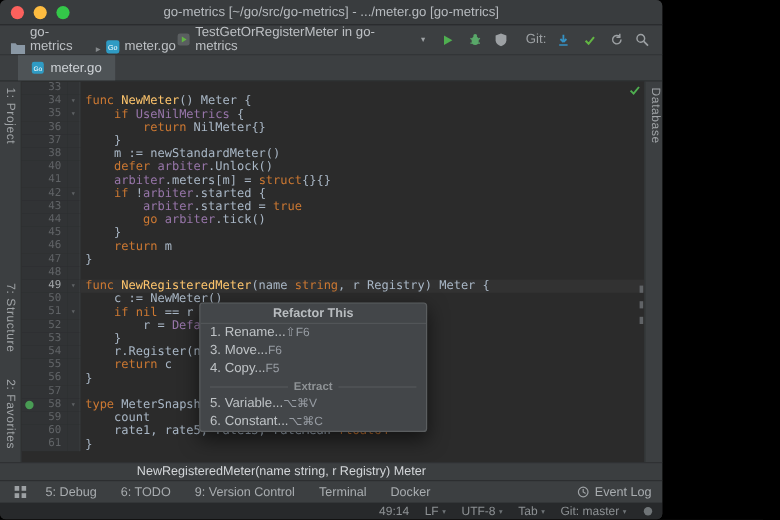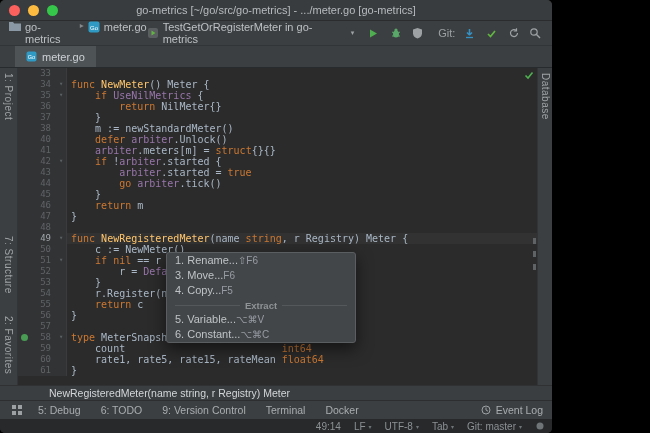--- a/index.html
+++ b/index.html
@@ -6,21 +6,21 @@
 html,body{width:650px;height:433px;background:#000;overflow:hidden;font-family:"Liberation Sans",sans-serif}
 .window{width:552px;height:433px;background:#2b2b2b;border-radius:5px;overflow:hidden;display:flex;flex-direction:column}
 
 .titlebar{height:21px;background:#393c3e;border-bottom:1px solid #2a2c2e;display:flex;align-items:center;position:relative;flex:0 0 auto}
 .traffic{display:flex;gap:8px;padding-left:9px;z-index:2}
 .dot{width:11px;height:11px;border-radius:50%}
 .dot.red{background:#fc615d}.dot.yellow{background:#fdbc40}.dot.green{background:#34c749}
 .title{position:absolute;left:0;right:0;text-align:center;font-size:11px;color:#b7bbbf}
 
 .toolbar{height:25px;background:#3c3f41;display:flex;align-items:center;justify-content:space-between;padding:0 9px;flex:0 0 auto;border-bottom:1px solid #323537}
-.navcrumbs{display:flex;align-items:flex-start;gap:4px;font-size:11px;color:#bdc0c4}
+.navcrumbs{display:flex;align-items:flex-end;gap:4px;font-size:11px;color:#bdc0c4}
 .crumb-sep{color:#85898c;font-size:8px}
 .toolbar-right{display:flex;align-items:center;gap:7px}
 .runconfig{display:flex;align-items:center;gap:4px;font-size:11px;color:#bdc0c4;margin-right:5px}
 .caret-down{font-size:7px;color:#9ea2a5}
 .icon-btn{width:15px;height:15px;display:flex;align-items:center;justify-content:center}
 .icon{display:inline-flex;align-items:center}
 .git-label{font-size:11px;color:#9da1a4;margin-left:6px}
 
 .tabbar{height:22px;background:#3c3f41;display:flex;align-items:stretch;padding-left:15px;flex:0 0 auto;border-bottom:1px solid #282b2d}
 .tab{display:flex;align-items:center;gap:5px;padding:0 11px;font-size:11px;color:#ced2d6;background:#4e5356}
@@ -47,21 +47,21 @@
 
 .popup{position:absolute;left:148px;top:184px;width:190px;background:#434649;border:1px solid #5b5e60;border-radius:3px;box-shadow:0 6px 16px rgba(0,0,0,.55);font-family:"Liberation Sans",sans-serif;z-index:5;overflow:hidden}
 .popup-title{height:17px;line-height:17px;text-align:center;font-size:10.5px;font-weight:bold;color:#b9bdc0;border-bottom:1px solid #525558}
 .popup-item{height:15px;display:flex;align-items:center;padding:0 9px 0 8px;font-size:11px;color:#bfc3c6}
 .popup-item.selected{background:#4b6eaf;color:#fff}
 .popup-item .sc{font-size:10px;color:#989da4}
 .popup-item.selected .sc{color:#e1e7f4}
 .popup-sep{height:14px;display:flex;align-items:center;gap:5px;padding:0 8px;font-size:9.5px;font-weight:bold;color:#8f9396}
 .popup-sep::before,.popup-sep::after{content:"";flex:1;height:1px;background:#55585a}
 
-.context-bar{height:15px;background:#3b3e40;border-top:1px solid #2f3133;font-size:10.5px;color:#d3d6d9;line-height:14px;padding-left:49px;flex:0 0 auto}
+.context-bar{height:15px;background:#3b3e40;border-top:1px solid #2f3133;font-size:10.5px;color:#d3d6d9;line-height:14px;padding-left:114px;flex:0 0 auto}
 
 .bottom-bar{height:19px;background:#3c3f41;border-top:1px solid #2c2e30;display:flex;align-items:center;padding:0 9px;gap:14px;font-size:10.5px;color:#a9adb0;flex:0 0 auto}
 .bb-items{display:flex;gap:20px}
 .bb-item{cursor:default}
 .bb-right{margin-left:auto;display:flex;align-items:center;gap:5px}
 
 .status-bar{height:14px;background:#27292b;display:flex;align-items:center;justify-content:flex-end;gap:13px;padding:0 7px;font-size:10px;color:#8d9194;flex:0 0 auto}
 .sb-items{display:flex;gap:13px;align-items:flex-end}
 .sb-item{display:flex;align-items:center;gap:3px}
 .sb-caret{font-size:6px;color:#6f7477}
@@ -201,20 +201,21 @@
           <div class="code-row"><div class="gutter">60</div><div class="foldcol"></div><div class="code"><span class="s-pl">    rate1, rate5, rate15, rateMean </span><span class="s-kw">float64</span></div></div>
           <div class="code-row"><div class="gutter">61</div><div class="foldcol"></div><div class="code"><span class="s-pl">}</span></div></div>
         </div>
       <span class="inspect-ok"><svg width="10" height="10">
             <path d="M1.5 5.5l2.5 2.5L8.5 2.5" stroke="#4faf50" stroke-width="1.6" fill="none"></path>
           </svg></span>
       <span class="stripe-mark m1"></span>
       <span class="stripe-mark m2"></span>
       <span class="stripe-mark m3"></span>
       <div class="popup">
+        <div class="popup-title">Refactor This</div>
         <div class="popup-items">
             <div class="popup-item">
               <span class="lbl">1. Rename...</span>
               <span class="sc">⇧F6</span>
             </div>
             <div class="popup-item">
               <span class="lbl">3. Move...</span>
               <span class="sc">F6</span>
             </div>
             <div class="popup-item">

